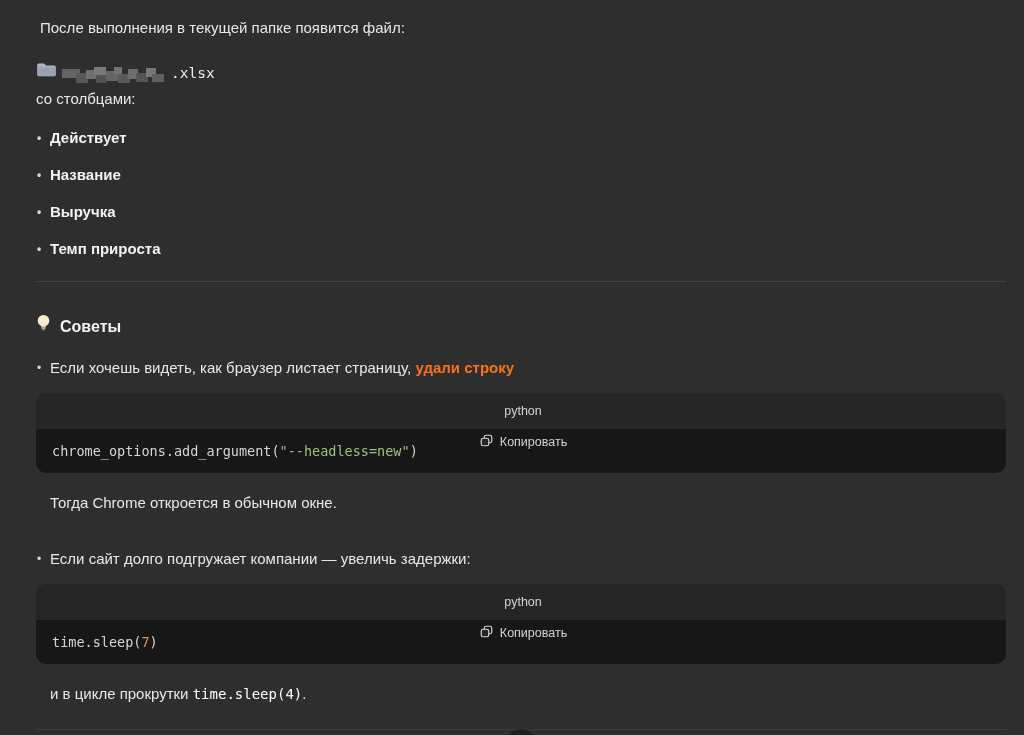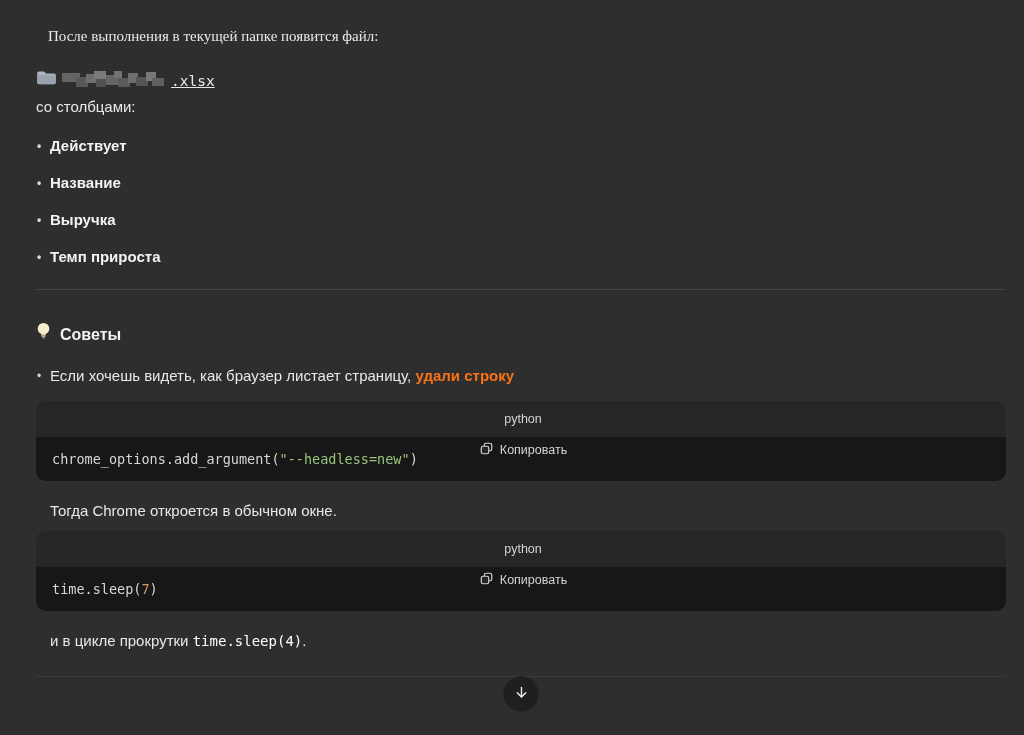--- a/index.html
+++ b/index.html
@@ -9,23 +9,23 @@
     background: #2e2e2e;
     color: #e8e8e8;
     font-family: "Liberation Sans", "DejaVu Sans", sans-serif;
     font-size: 15px; line-height: 24px;
     overflow: hidden;
   }
   .content { padding: 12px 18px 0 36px; width: 1024px; }
 
   .mono { font-family: "DejaVu Sans Mono", "Liberation Mono", monospace; }
 
-  .p-intro { margin: 12px; font-family: Liberation Serif, serif; }
-
-  .file-line { display: flex; align-items: flex-start; gap: 5px; margin-top: 21px; height: 24px; text-decoration: underline; }
+  .p-intro { margin: 4px; }
+
+  .file-line { display: flex; align-items: flex-end; gap: 5px; margin-top: 21px; height: 24px; }
   .file-ext { font-size: 14.5px; color: #ececec; }
   .redacted-svg { display: block; }
 
   .p-cols { margin-top: 2px; }
 
   .bullet-list { margin-top: 13px; }
   .li { position: relative; padding-left: 14px; margin-bottom: 13px; }
   .li:last-child { margin-bottom: 0; }
   .li::before {
     content: "•";
@@ -162,20 +162,23 @@
           </svg>
         </span>
         <span>Копировать</span>
       </button>
     </div>
     <div class="code-body"><code><span>chrome_options.add_argument(</span><span class="tok-str">"--headless=new"</span><span>)</span></code></div>
   </div>
 
   <p class="note">Тогда Chrome откроется в обычном окне.</p>
 
+  <div class="li tip2-li">
+    <span>Если сайт долго подгружает компании — увеличь задержки:</span>
+  </div>
 
   <div class="code-block">
     <div class="code-header">
       <span class="code-lang">python</span>
       <button class="copy-btn">
         <span>
           <svg width="15" height="15" viewBox="0 0 20 20" fill="none" stroke="#d4d4d4" stroke-width="1.6">
             <rect x="7" y="3" width="10" height="10" rx="2.5"></rect>
             <rect x="3" y="7" width="10" height="10" rx="2.5" fill="#262626"></rect>
           </svg>

